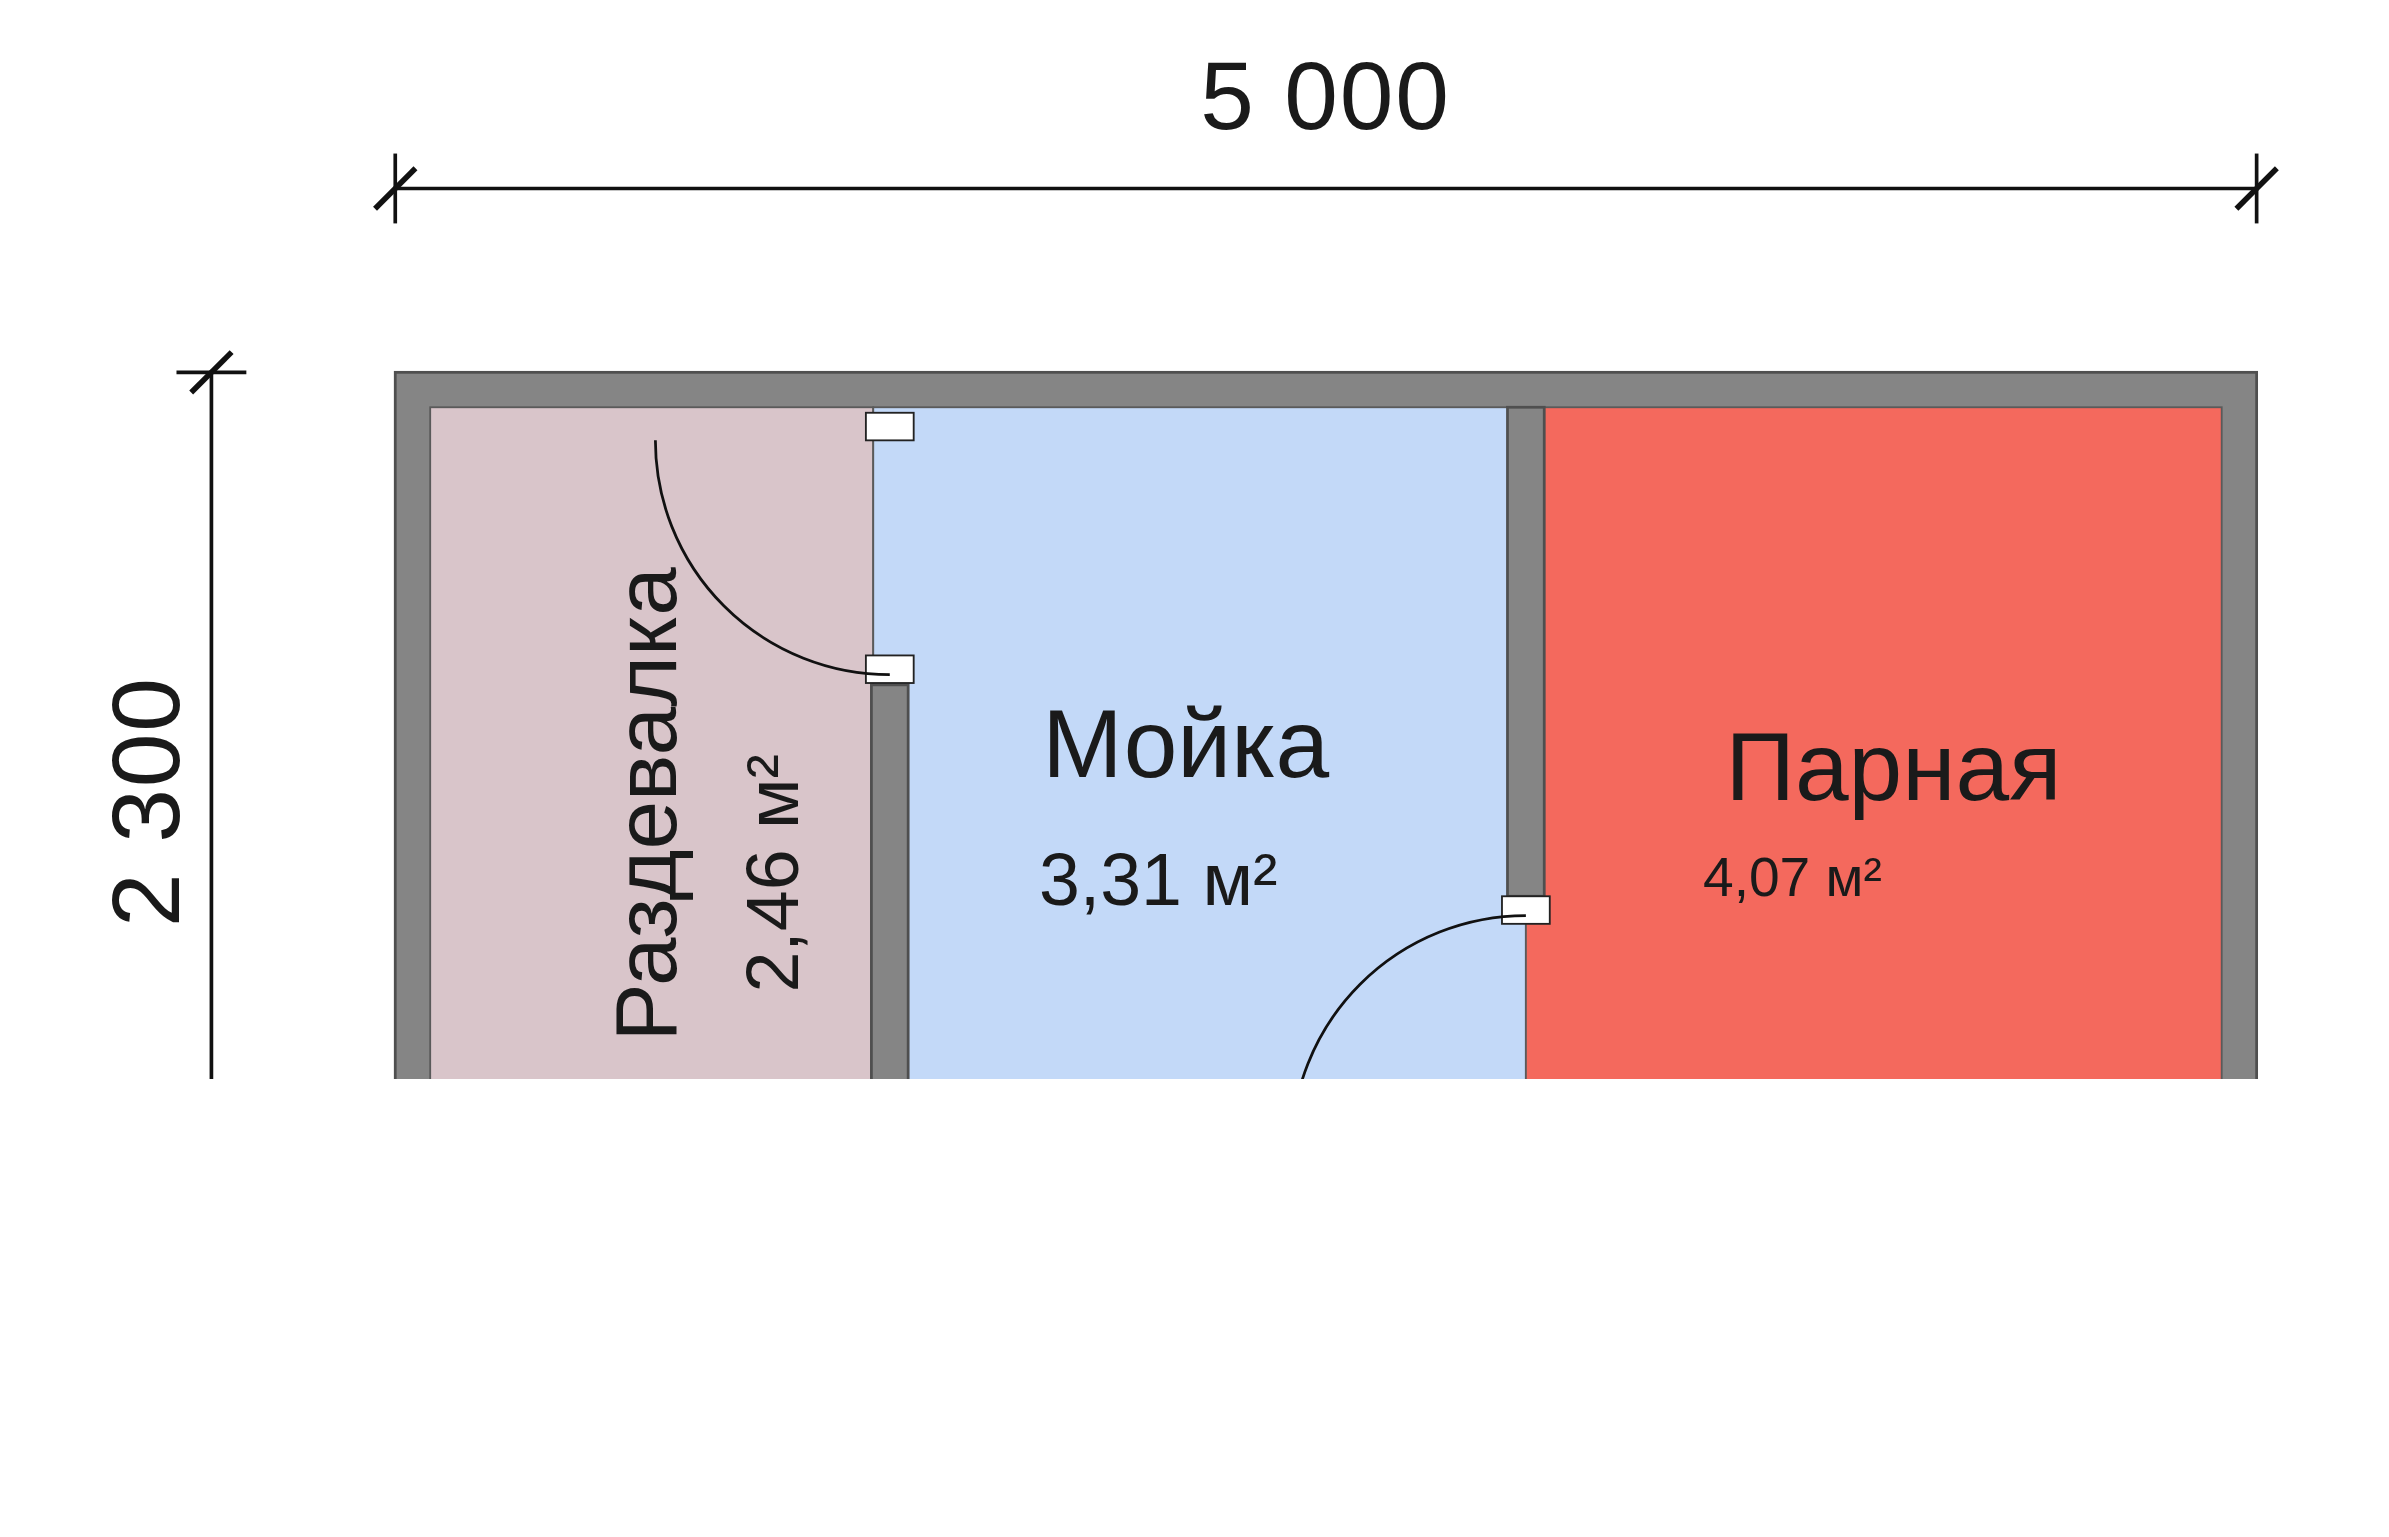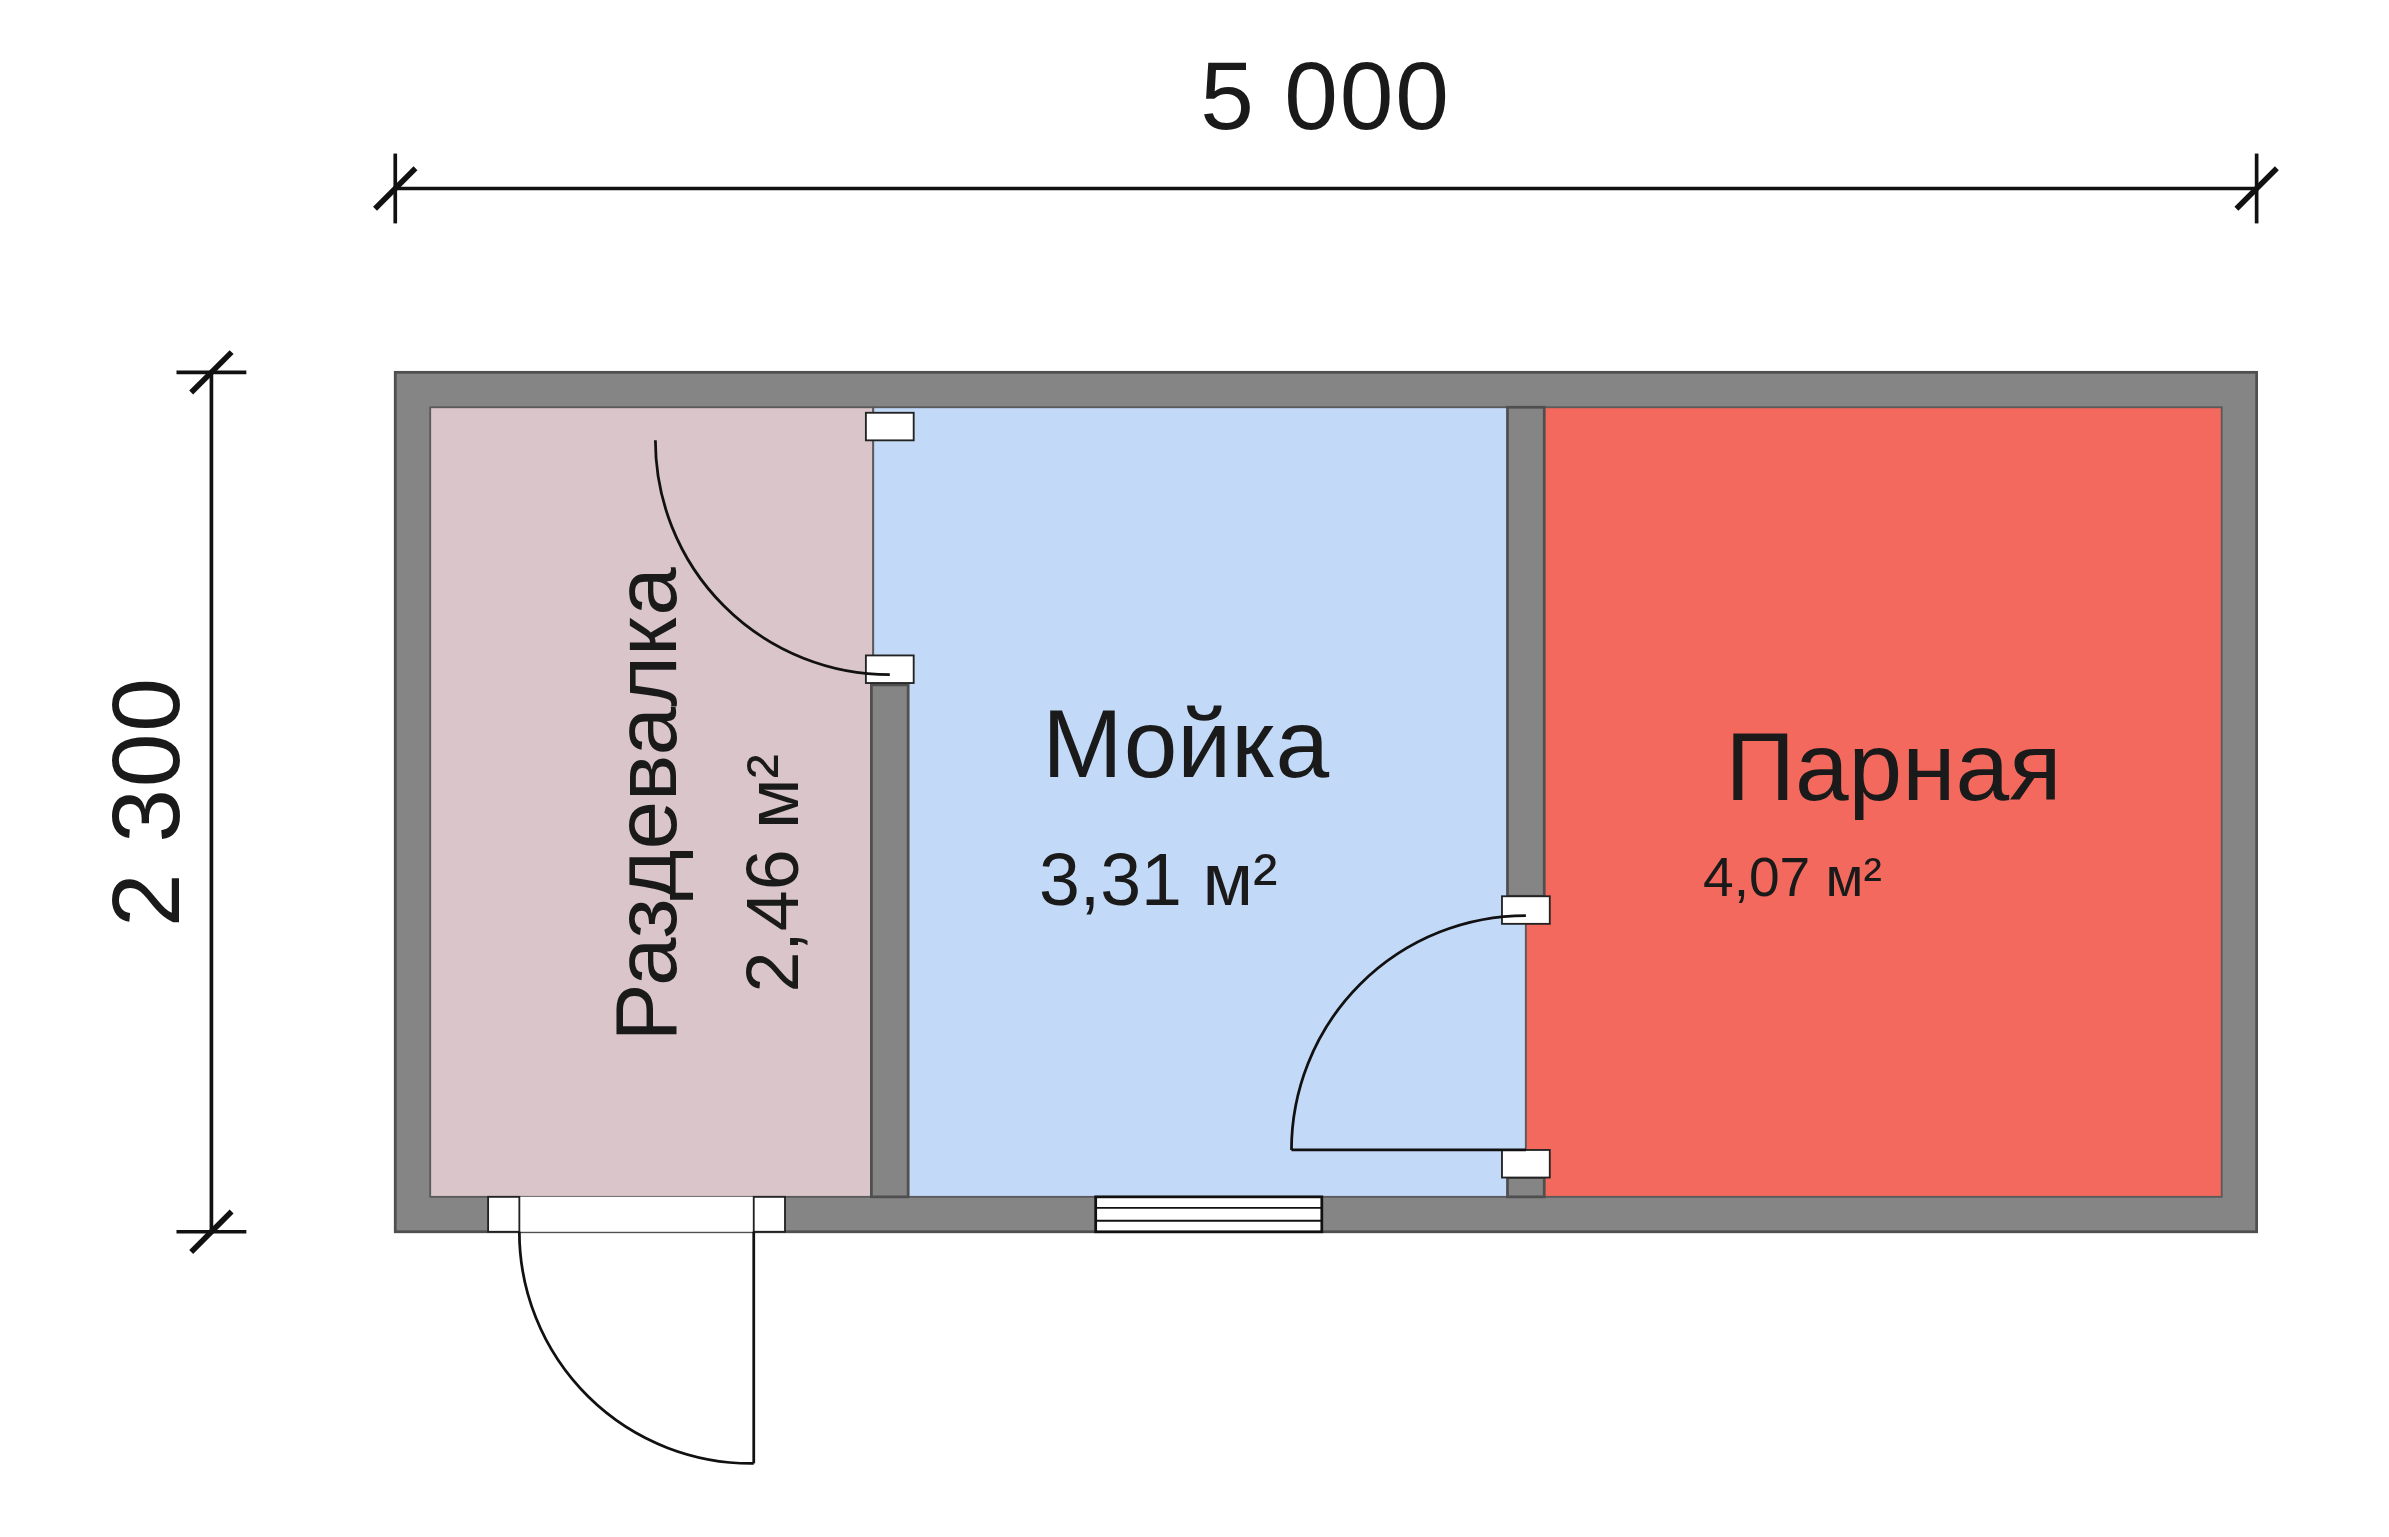--- a/index.html
+++ b/index.html
@@ -2,21 +2,21 @@
 <html style="font-size:14.7px"><head>
 <meta charset="utf-8">
 <style>
   html, body {
     margin: 0;
     padding: 0;
     background: #ffffff;
   }
   .page {
     width: 2389px;
-    height: 1537px;
+    height: 1079px;
     background: #ffffff;
     position: relative;
     overflow: hidden;
     font-family: "Liberation Sans", sans-serif;
   }
   svg text {
     font-family: "Liberation Sans", "DejaVu Sans", sans-serif;
     fill: #1a1a1a;
   }
   .dim-line       { stroke: #111111; stroke-width: 4; }

